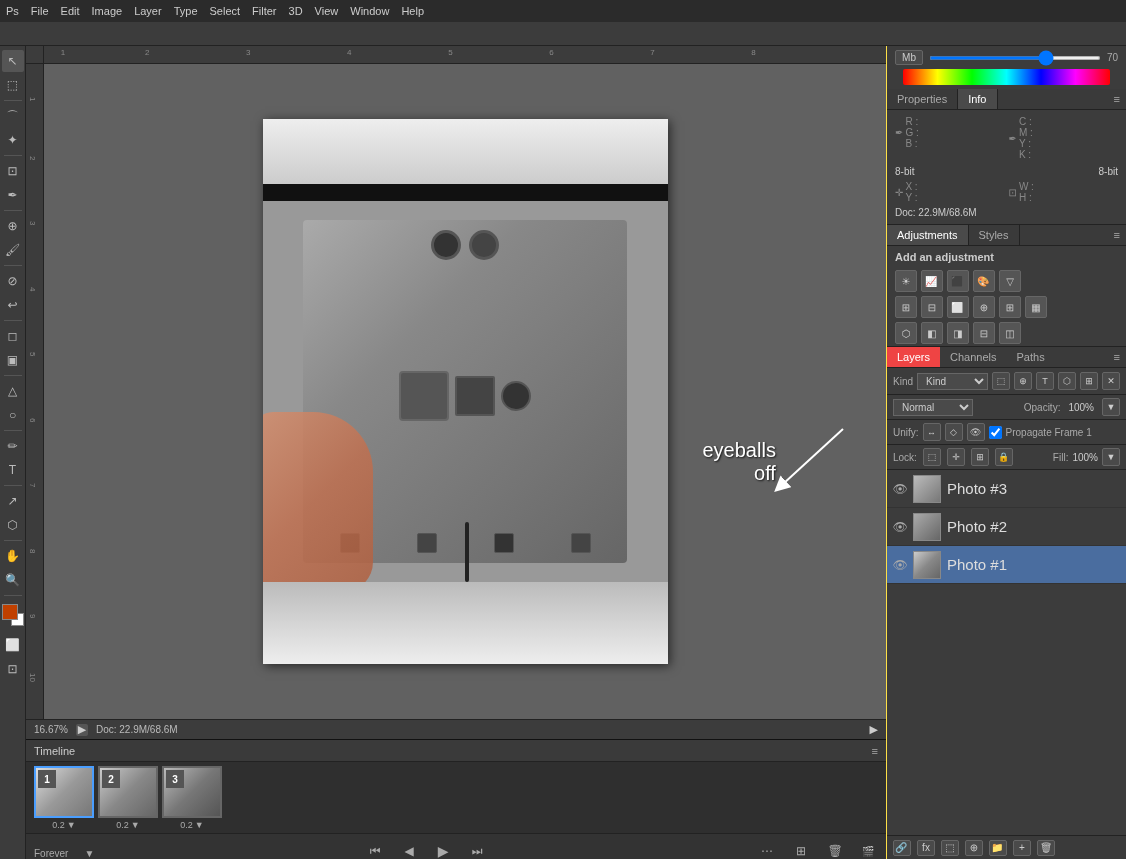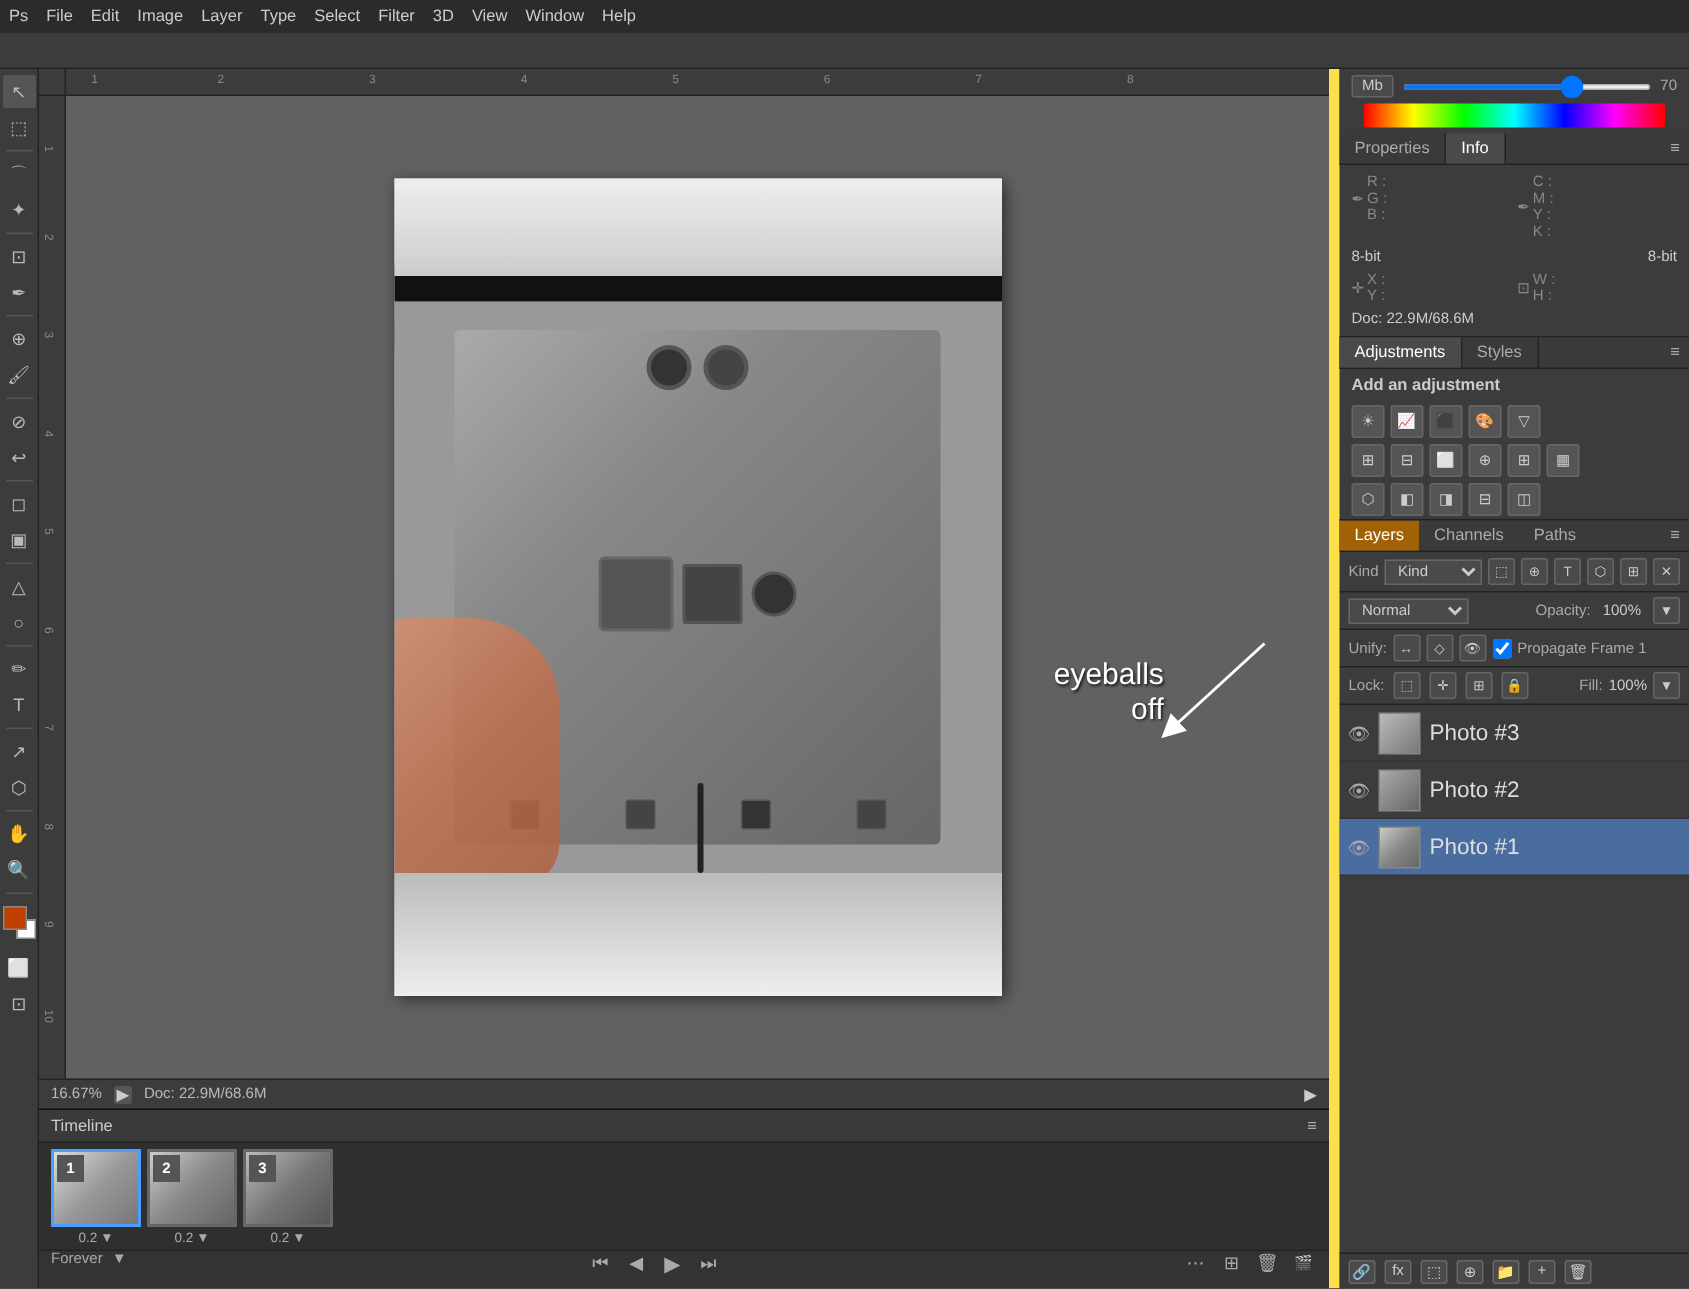--- a/index.html
+++ b/index.html
@@ -229,23 +229,23 @@
       align-items: flex-start;
       padding: 4px 8px;
       gap: 4px;
       overflow-x: auto;
     }
     .timeline-controls {
       height: 26px;
       background: #333;
       border-top: 1px solid #222;
       display: flex;
-      align-items: flex-start;
+      align-items: flex-end;
       padding: 0 8px;
-      gap: 6px;
+      gap: 16px;
     }
     .timeline-frame {
       display: flex;
       flex-direction: column;
       align-items: center;
       gap: 2px;
       cursor: pointer;
     }
     .timeline-thumb {
       width: 60px;
@@ -285,21 +285,21 @@
       font-weight: bold;
       position: absolute;
       top: 2px;
       left: 2px;
     }
 
     
     .right-panel {
       width: 240px;
       background: #3c3c3c;
-      border-left: 7px solid #fde047;
+      border-left: 1px solid #fde047;
       display: flex;
       flex-direction: column;
       flex-shrink: 0;
     }
 
     
     .color-bar {
       height: 16px;
       background: linear-gradient(90deg, #f00, #ff0, #0f0, #0ff, #00f, #f0f, #f00);
       margin: 4px 8px;
@@ -408,21 +408,21 @@
       display: flex;
     }
     .layers-tab {
       padding: 4px 10px;
       font-size: 11px;
       color: #aaa;
       cursor: pointer;
     }
     .layers-tab.active {
       color: #fff;
-      background: #a16207;
+      background: #ef4444;
     }
     .layers-toolbar {
       padding: 4px 6px;
       display: flex;
       align-items: center;
       gap: 4px;
       border-bottom: 1px solid #222;
     }
     .layers-kind-select {
       background: #4a4a4a;

